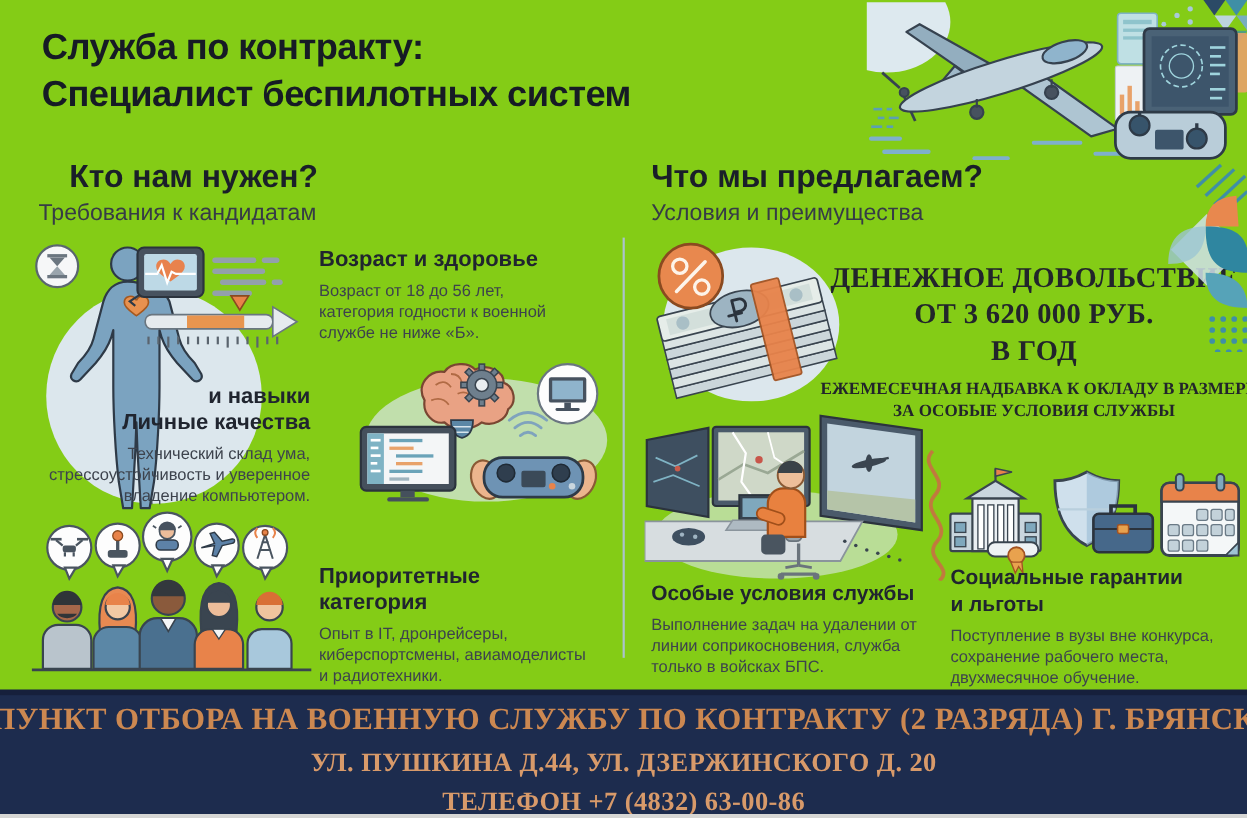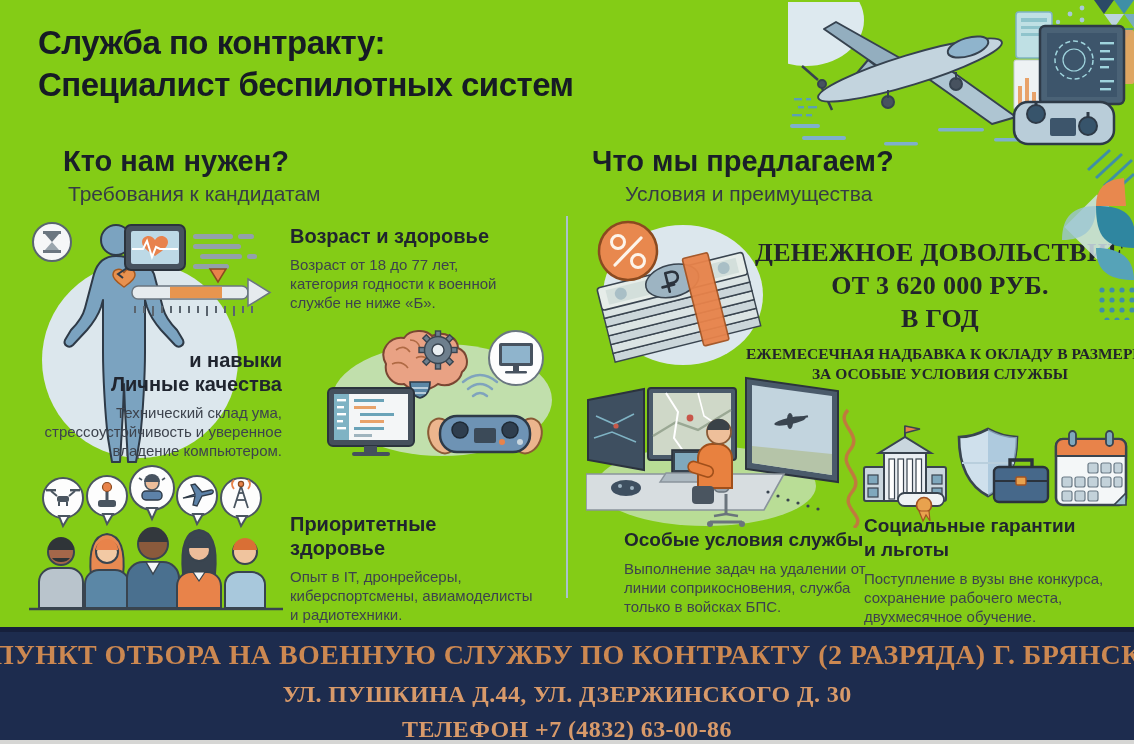--- a/index.html
+++ b/index.html
@@ -5,30 +5,30 @@
   html,body{margin:0;padding:0;background:#888;}
   .canvas{
     position:relative;width:1134px;height:744px;overflow:hidden;
     background:#84cc16;font-family:"Liberation Sans",sans-serif;color:#1a1f29;
   }
   .abs{position:absolute;}
   
   .title{left:38px;top:22px;font-size:33px;line-height:42px;font-weight:800;letter-spacing:-0.5px;color:#161b25;}
   
   .col-head{font-size:29px;font-weight:800;color:#1a1f29;}
-  .col-sub{font-size:21px;font-weight:400;color:#363c46;margin-left:33px;}
+  .col-sub{font-size:21px;font-weight:400;color:#363c46;}
   .ch-left{left:35px;top:145px;margin-left:28px;} .cs-left{left:35px;top:182px;}
   .ch-right{left:592px;top:145px;} .cs-right{left:592px;top:182px;}
   
   .item-title{font-size:20px;font-weight:700;color:#20252f;line-height:24px;}
   .item-body{font-size:15px;color:#3d434d;line-height:19px;margin-top:7px;}
   .blk-age{left:290px;top:224px;width:240px;}
   .blk-skills{left:10px;top:348px;width:272px;text-align:right;}
   .blk-prio{left:290px;top:512px;width:252px;}
-  .blk-special{left:624px;top:528px;width:262px;}
+  .blk-special{left:592px;top:528px;width:262px;}
   .blk-social{left:864px;top:514px;width:266px;}
   
   .money-text{left:746px;top:236px;width:388px;text-align:center;
     font-family:"Liberation Serif",serif;font-weight:700;color:#22252b;}
   .money-line{font-size:26px;line-height:33px;letter-spacing:0.3px;}
   .money-bonus{font-size:15.5px;line-height:20px;margin-top:9px;white-space:nowrap;}
   .money-bonus2{font-size:15.5px;line-height:20px;white-space:nowrap;}
   
   .divider{left:566px;top:216px;width:2px;height:382px;background:#aac2cd;}
   
@@ -203,21 +203,21 @@
         <rect x="196" y="94" width="2" height="7"></rect>
           <rect x="205" y="94" width="2" height="10"></rect>
         <rect x="214" y="94" width="2" height="7"></rect>
           <rect x="223" y="94" width="2" height="7"></rect>
       </g>
     </g>
   </svg>
 
   <div class="abs blk-age">
     <div class="item-title">Возраст и здоровье</div>
-    <div class="item-body">Возраст от 18 до 77 лет, категория годности к военной службе не ниже «Б».</div>
+    <div class="item-body">Возраст от 18 до 56 лет, категория годности к военной службе не ниже «Б».</div>
   </div>
 
   <svg class="abs" style="left:292px;top:330px" width="272" height="128" viewBox="0 0 272 128">
     <ellipse cx="150" cy="70" rx="110" ry="56" fill="#dce7ed" opacity="0.7"></ellipse>
 
     <g>
       <path d="M94,34 c-8,-14 4,-28 18,-26 c6,-9 22,-9 28,-2 c12,-6 26,2 26,12 c10,4 12,18 4,24 c-2,10 -14,16 -24,12 c-10,8 -26,8 -34,0 c-10,2 -20,-8 -18,-20 z" fill="#e9a284" stroke="#7a4632" stroke-width="2"></path>
       <path d="M104,20 q8,-6 14,2 M118,10 q8,0 10,8 M134,12 q8,2 8,10 M100,34 q10,-4 16,4 M124,28 q8,-4 14,4" fill="none" stroke="#b06a44" stroke-width="1.6"></path>
       <path d="M118,52 c0,8 2,14 10,16 c8,-2 10,-8 10,-16 z" fill="#5b87a6" stroke="#2e3a47" stroke-width="1.6"></path>
       <path d="M120,58 h16 M122,63 h12" stroke="#d6e4ec" stroke-width="1.4"></path>
@@ -366,21 +366,21 @@
 
       <path d="M200,150 v-23 a13,13 0 0 1 13,-13 h14 a13,13 0 0 1 13,13 v23 z" fill="#a8c8dc"></path>
       <circle cx="220" cy="94" r="12" fill="#f0c49e"></circle>
       <path d="M208,92 a12,12 0 0 1 24,0 z" fill="#d96f35" stroke="none"></path>
     </g>
     <line x1="4" y1="151" x2="258" y2="151" stroke="#39444f" stroke-width="2.4"></line>
   </svg>
 
   <div class="abs blk-prio">
     <div class="item-title">Приоритетные</div>
-    <div class="item-title">здоровье</div>
+    <div class="item-title">категория</div>
     <div class="item-body">Опыт в IT, дронрейсеры, киберспортсмены, авиамоделисты и радиотехники.</div>
   </div>
 
   <svg class="abs" style="left:588px;top:213px" width="182" height="152" viewBox="0 0 182 152">
     <ellipse cx="95" cy="82" rx="80" ry="70" fill="#dce7ed"></ellipse>
     <g transform="rotate(-14 91 95)">
       <g stroke="#39444f" stroke-width="1.4">
         <rect x="16" y="123" width="150" height="9" fill="#cbd6da"></rect>
         <rect x="16" y="114" width="150" height="9" fill="#dbe4e4"></rect>
         <rect x="16" y="105" width="150" height="9" fill="#cbd6da"></rect>
@@ -573,18 +573,18 @@
         <circle cx="70" cy="162" r="2.6"></circle>
         <circle cx="80" cy="162" r="2.6"></circle>
       <circle cx="55" cy="172" r="2.6"></circle>
         <circle cx="65" cy="172" r="2.6"></circle>
         <circle cx="75" cy="172" r="2.6"></circle>
     </g>
   </svg>
 
   <div class="abs footer">
     <div class="footer-line1">ПУНКТ ОТБОРА НА ВОЕННУЮ СЛУЖБУ ПО КОНТРАКТУ (2 РАЗРЯДА) Г. БРЯНСК</div>
-    <div class="footer-line2">УЛ. ПУШКИНА Д.44, УЛ. ДЗЕРЖИНСКОГО Д. 30</div>
+    <div class="footer-line2">УЛ. ПУШКИНА Д.44, УЛ. ДЗЕРЖИНСКОГО Д. 20</div>
     <div class="footer-line3">ТЕЛЕФОН +7 (4832) 63-00-86</div>
   </div>
   <div class="abs footer-strip"></div>
 
 </div>
 
 </body></html>

